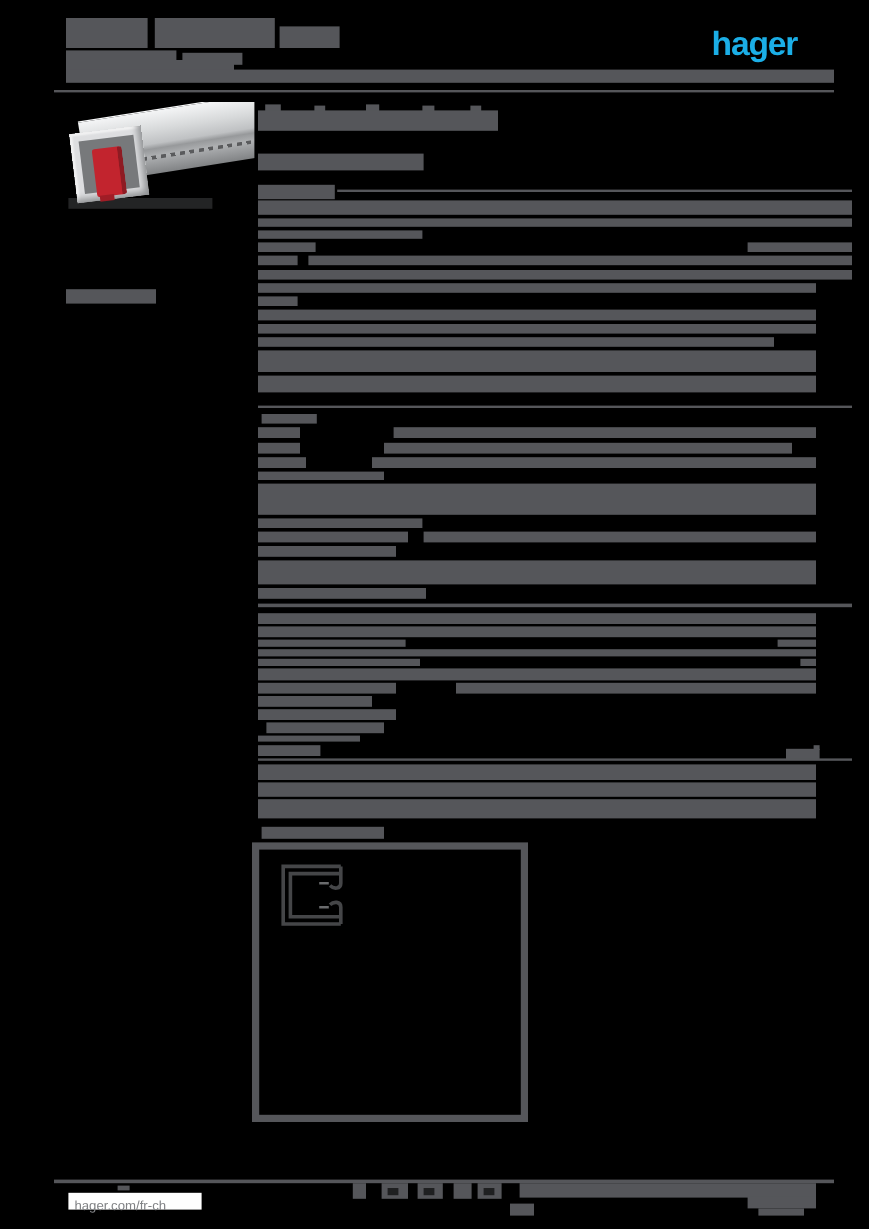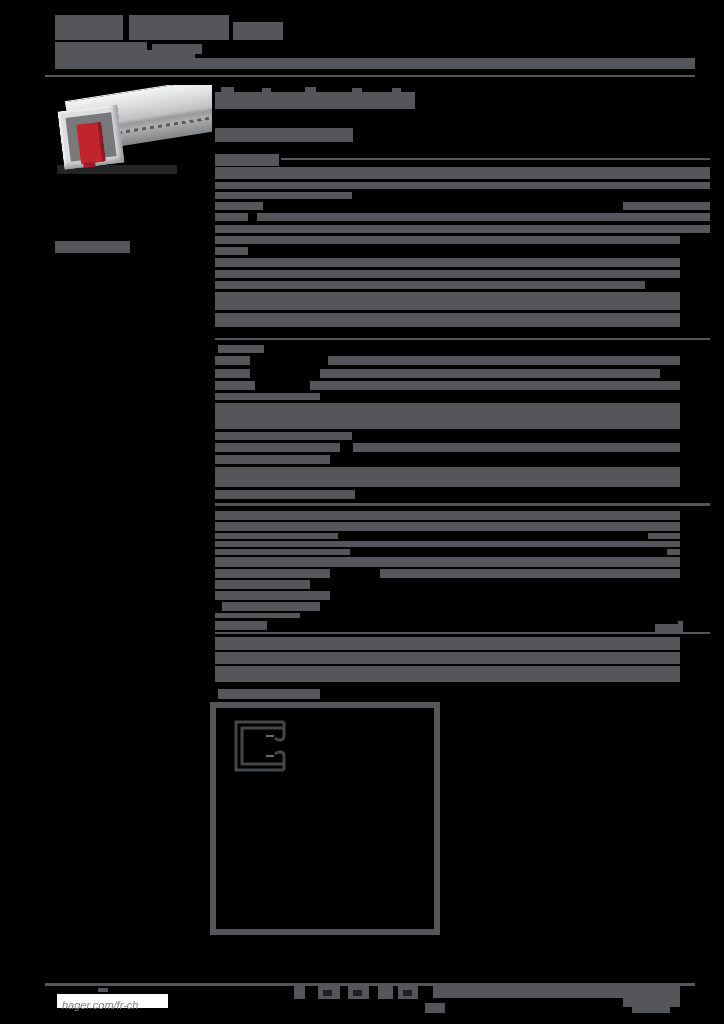--- a/index.html
+++ b/index.html
@@ -43,32 +43,33 @@
   }
   #red-clip-foot{position:absolute;left:12px;top:47px;width:12px;height:5px;background:#a01d26;}
   
   #drawing-box{
     position:absolute;left:210px;top:702px;width:218px;height:221px;
     border:6px solid var(--bar);background:transparent;
   }
   #profile-svg{position:absolute;left:8px;top:4px;}
   
   #website-box{
-    position:absolute;left:57px;top:994px;width:111px;height:14px;background:#ffffff;font-style:italic;
+    position:absolute;left:57px;top:994px;width:111px;height:14px;background:#ffffff;
   }
   #website-link{
     display:block;margin:4px 0 0 5px;color:#808285;font-size:11px;line-height:14px;
     text-decoration:none;filter:blur(.3px);
   }
 </style>
 </head>
 <body>
 
 <div id="canvas">
 
+  <div id="logo">hager</div>
 
   <div id="photo">
     <div id="duct-shadow"></div>
     <div id="duct-body">
       <div id="duct-seam"></div>
     </div>
     <div id="duct-end">
       <div id="duct-end-inner">
         <div id="red-clip" style="background: rgb(194, 36, 46);"></div>
         <div id="red-clip-foot"></div>

